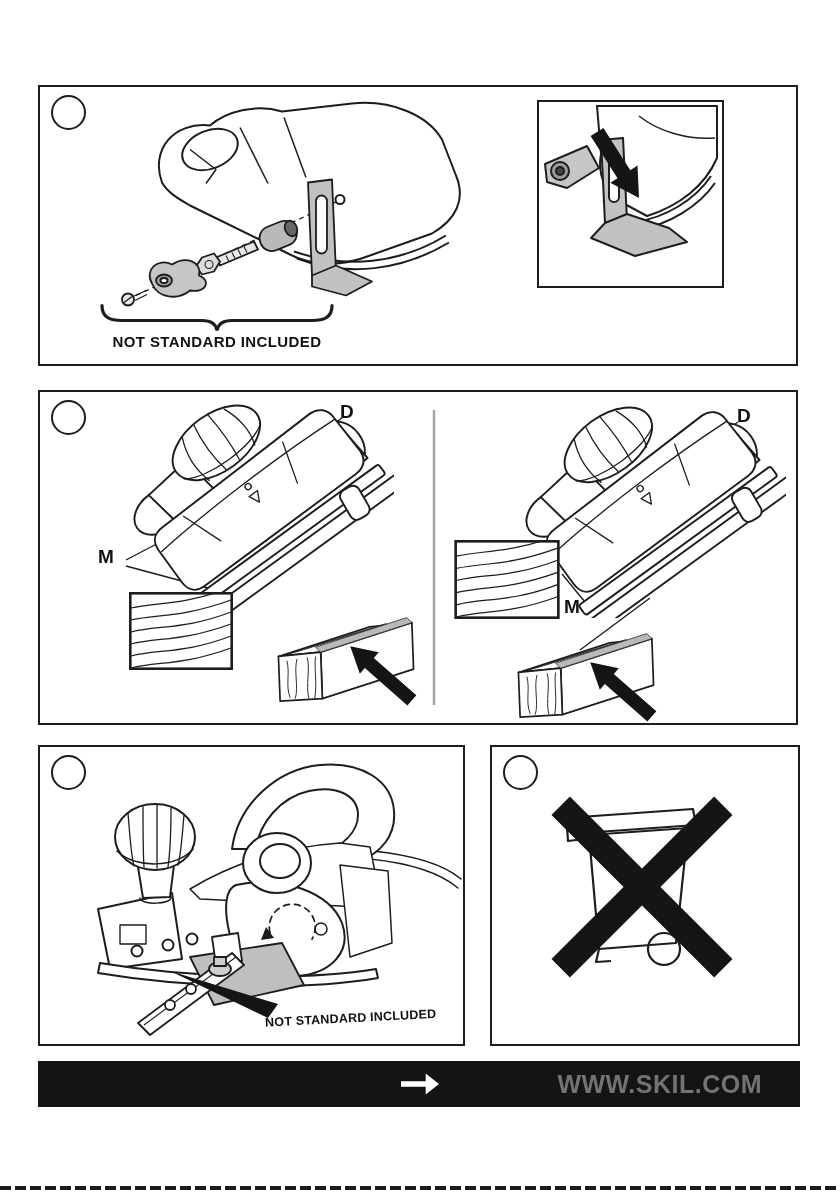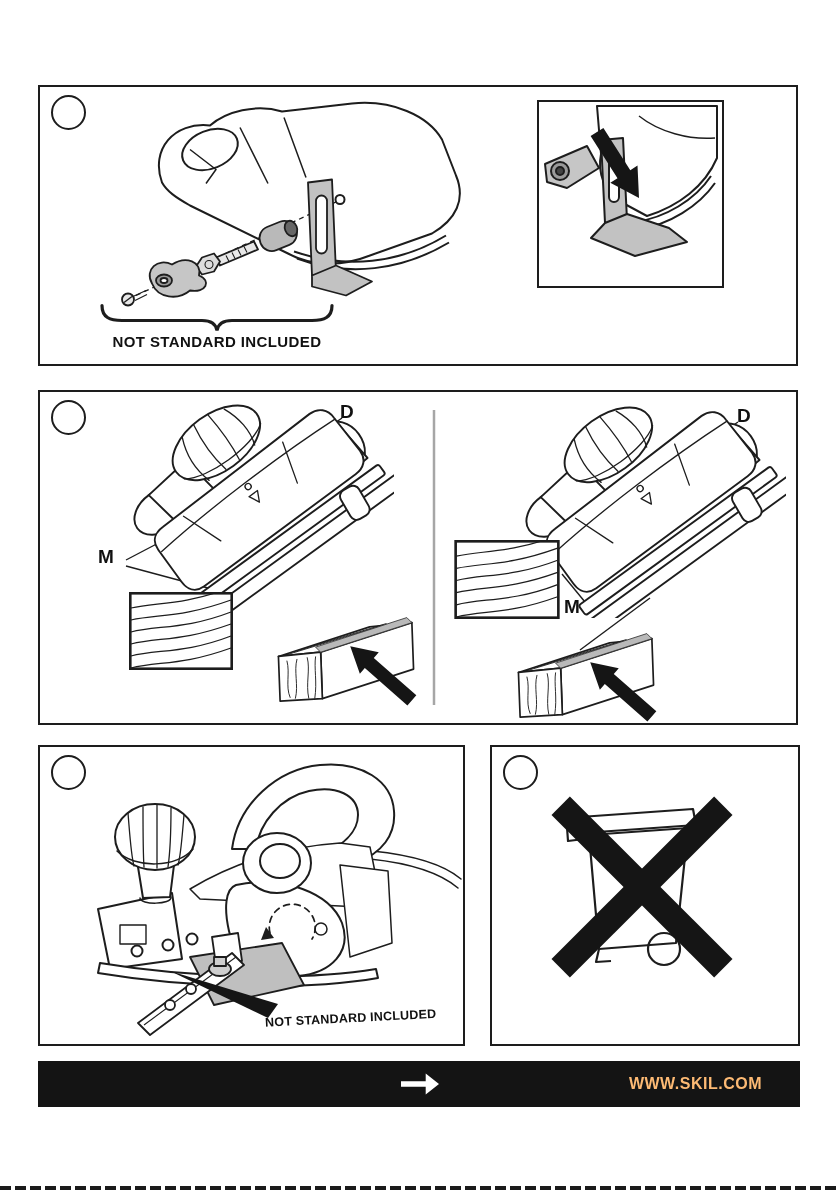--- a/index.html
+++ b/index.html
@@ -16,22 +16,22 @@
   .caption{position:absolute;font-weight:bold;color:#111;}
   .caption-a{left:60px;top:246px;width:234px;text-align:center;font-size:15px;letter-spacing:.4px;}
   .caption-c{left:225px;top:264px;width:180px;font-size:12.5px;letter-spacing:.2px;
         transform:rotate(-3deg);white-space:nowrap;}
   .inset{position:absolute;left:497px;top:13px;width:187px;height:188px;border:2px solid #1d1d1d;
         box-sizing:border-box;background:#fff;}
   .inset svg{position:absolute;left:0;top:0;width:100%;height:100%;}
   .lbl{position:absolute;font-size:19px;font-weight:bold;color:#111;line-height:1;}
   .banner{position:absolute;left:38px;top:1061px;width:762px;height:46px;background:#141414;}
   .banner-arrow{position:absolute;left:363px;top:12px;width:38px;height:22px;}
-  .banner-url{position:absolute;right:38px;top:0;line-height:46px;font-size:16px;font-weight:bold;
-        color:#fdba74;letter-spacing:.5px;text-align:right;}
+  .banner-url{position:absolute;right:38px;top:0;line-height:46px;font-size:25px;font-weight:bold;
+        color:#737373;letter-spacing:.5px;text-align:right;}
   .cutline{position:absolute;left:0;top:1186px;width:840px;height:3.5px;
         background:repeating-linear-gradient(90deg,#1b1b1b 0 11px,transparent 11px 15px);}
 </style>
 </head>
 <body>
 
 <div class="page">
 
   <svg width="0" height="0" style="position:absolute" aria-hidden="true">
     <defs>

